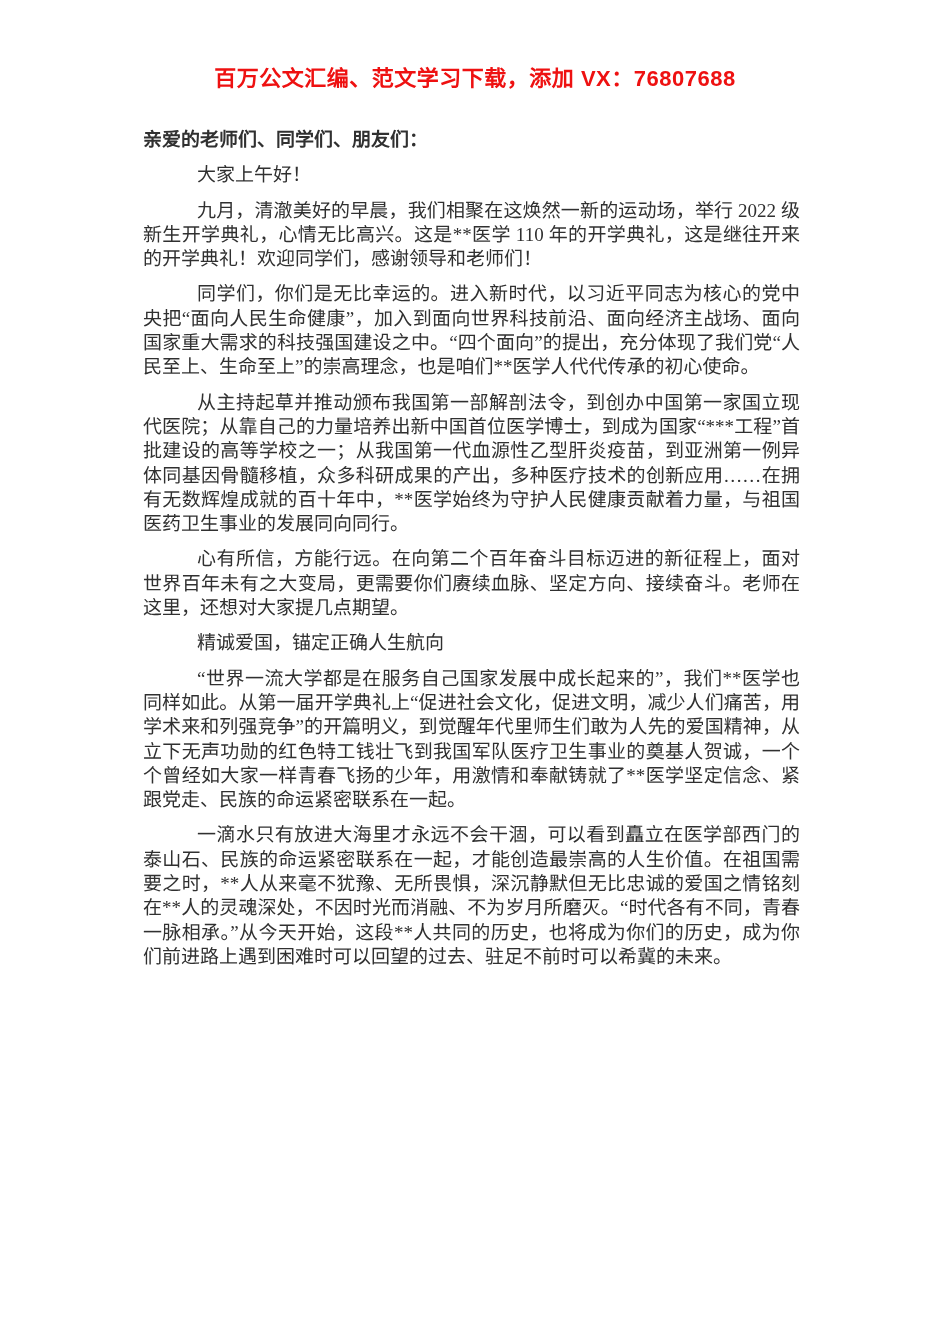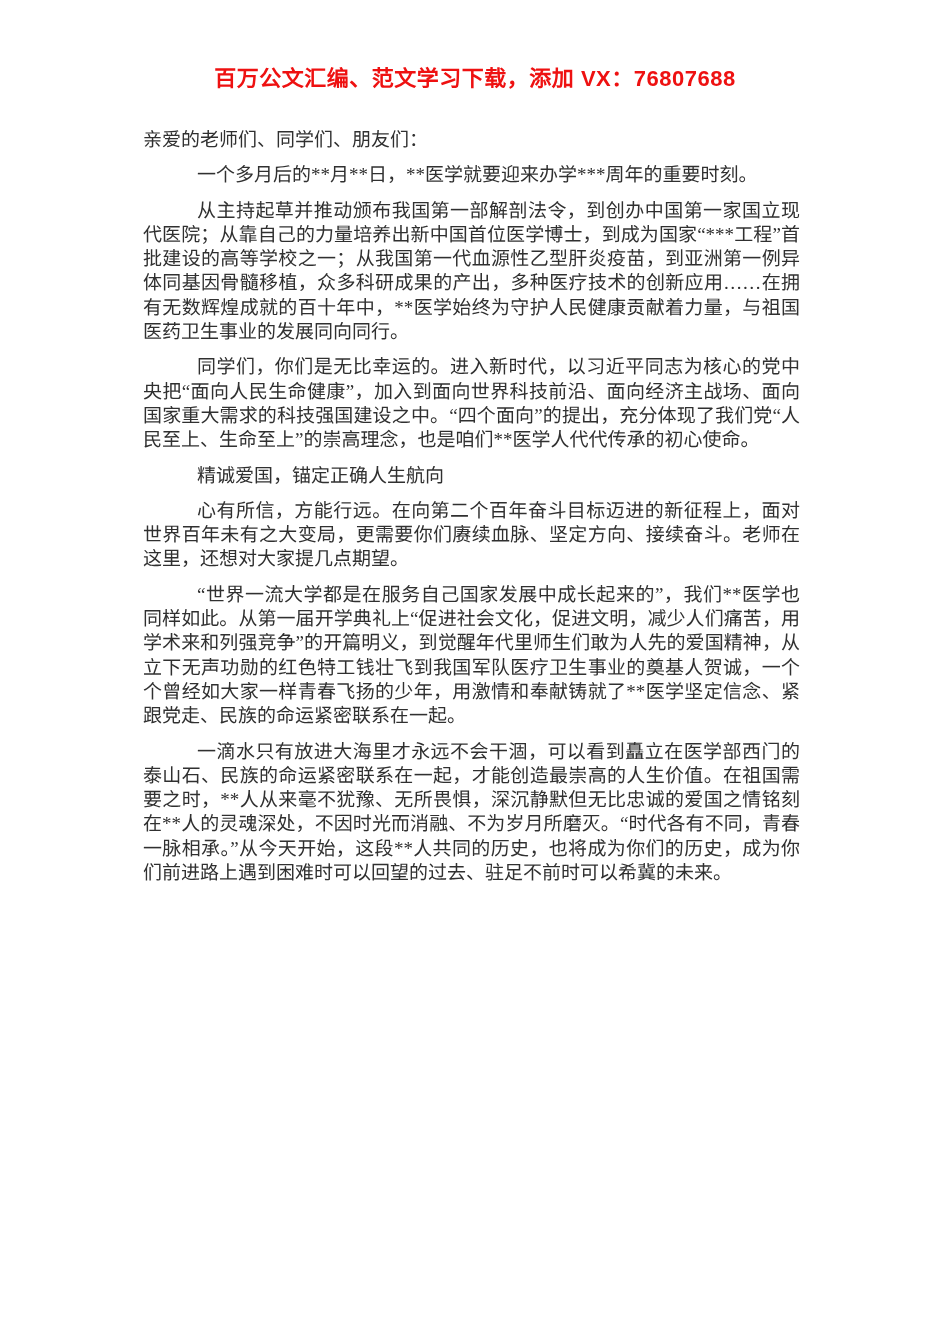--- a/index.html
+++ b/index.html
@@ -32,37 +32,39 @@
     padding: 0 150px 0 143px;
     font-size: 19px;
     line-height: 24.3px;
     color: #303030;
     text-align: justify;
     text-justify: inter-ideograph;
   }
   .salutation {
     margin: 0 0 11px 0;
     text-indent: 0;
+    font-weight: bold;
   }
   .para {
     margin: 0 0 11px 0;
     text-indent: 54px;
   }
 </style>
 </head>
 <body>
 
 <div class="page">
   <div class="promo-header" style="color: rgb(238, 17, 17);">百万公文汇编、范文学习下载，添加 VX：76807688</div>
 
   <div class="content" style="color: rgb(48, 48, 48);">
     <p class="salutation">亲爱的老师们、同学们、朋友们：</p>
     <div id="paragraphs">
-        <p class="para">一个多月后的**月**日，**医学就要迎来办学***周年的重要时刻。</p>
+        <p class="para">大家上午好！</p>
+        <p class="para">九月，清澈美好的早晨，我们相聚在这焕然一新的运动场，举行 2022 级新生开学典礼，心情无比高兴。这是**医学 110 年的开学典礼，这是继往开来的开学典礼！欢迎同学们，感谢领导和老师们！</p>
+        <p class="para">同学们，你们是无比幸运的。进入新时代，以习近平同志为核心的党中央把“面向人民生命健康”，加入到面向世界科技前沿、面向经济主战场、面向国家重大需求的科技强国建设之中。“四个面向”的提出，充分体现了我们党“人民至上、生命至上”的崇高理念，也是咱们**医学人代代传承的初心使命。</p>
         <p class="para">从主持起草并推动颁布我国第一部解剖法令，到创办中国第一家国立现代医院；从靠自己的力量培养出新中国首位医学博士，到成为国家“***工程”首批建设的高等学校之一；从我国第一代血源性乙型肝炎疫苗，到亚洲第一例异体同基因骨髓移植，众多科研成果的产出，多种医疗技术的创新应用……在拥有无数辉煌成就的百十年中，**医学始终为守护人民健康贡献着力量，与祖国医药卫生事业的发展同向同行。</p>
-        <p class="para">同学们，你们是无比幸运的。进入新时代，以习近平同志为核心的党中央把“面向人民生命健康”，加入到面向世界科技前沿、面向经济主战场、面向国家重大需求的科技强国建设之中。“四个面向”的提出，充分体现了我们党“人民至上、生命至上”的崇高理念，也是咱们**医学人代代传承的初心使命。</p>
+        <p class="para">心有所信，方能行远。在向第二个百年奋斗目标迈进的新征程上，面对世界百年未有之大变局，更需要你们赓续血脉、坚定方向、接续奋斗。老师在这里，还想对大家提几点期望。</p>
         <p class="para">精诚爱国，锚定正确人生航向</p>
-        <p class="para">心有所信，方能行远。在向第二个百年奋斗目标迈进的新征程上，面对世界百年未有之大变局，更需要你们赓续血脉、坚定方向、接续奋斗。老师在这里，还想对大家提几点期望。</p>
         <p class="para">“世界一流大学都是在服务自己国家发展中成长起来的”，我们**医学也同样如此。从第一届开学典礼上“促进社会文化，促进文明，减少人们痛苦，用学术来和列强竞争”的开篇明义，到觉醒年代里师生们敢为人先的爱国精神，从立下无声功勋的红色特工钱壮飞到我国军队医疗卫生事业的奠基人贺诚，一个个曾经如大家一样青春飞扬的少年，用激情和奉献铸就了**医学坚定信念、紧跟党走、民族的命运紧密联系在一起。</p>
         <p class="para">一滴水只有放进大海里才永远不会干涸，可以看到矗立在医学部西门的泰山石、民族的命运紧密联系在一起，才能创造最崇高的人生价值。在祖国需要之时，**人从来毫不犹豫、无所畏惧，深沉静默但无比忠诚的爱国之情铭刻在**人的灵魂深处，不因时光而消融、不为岁月所磨灭。“时代各有不同，青春一脉相承。”从今天开始，这段**人共同的历史，也将成为你们的历史，成为你们前进路上遇到困难时可以回望的过去、驻足不前时可以希冀的未来。</p>
       </div>
   </div>
 </div>
 
 </body></html>

